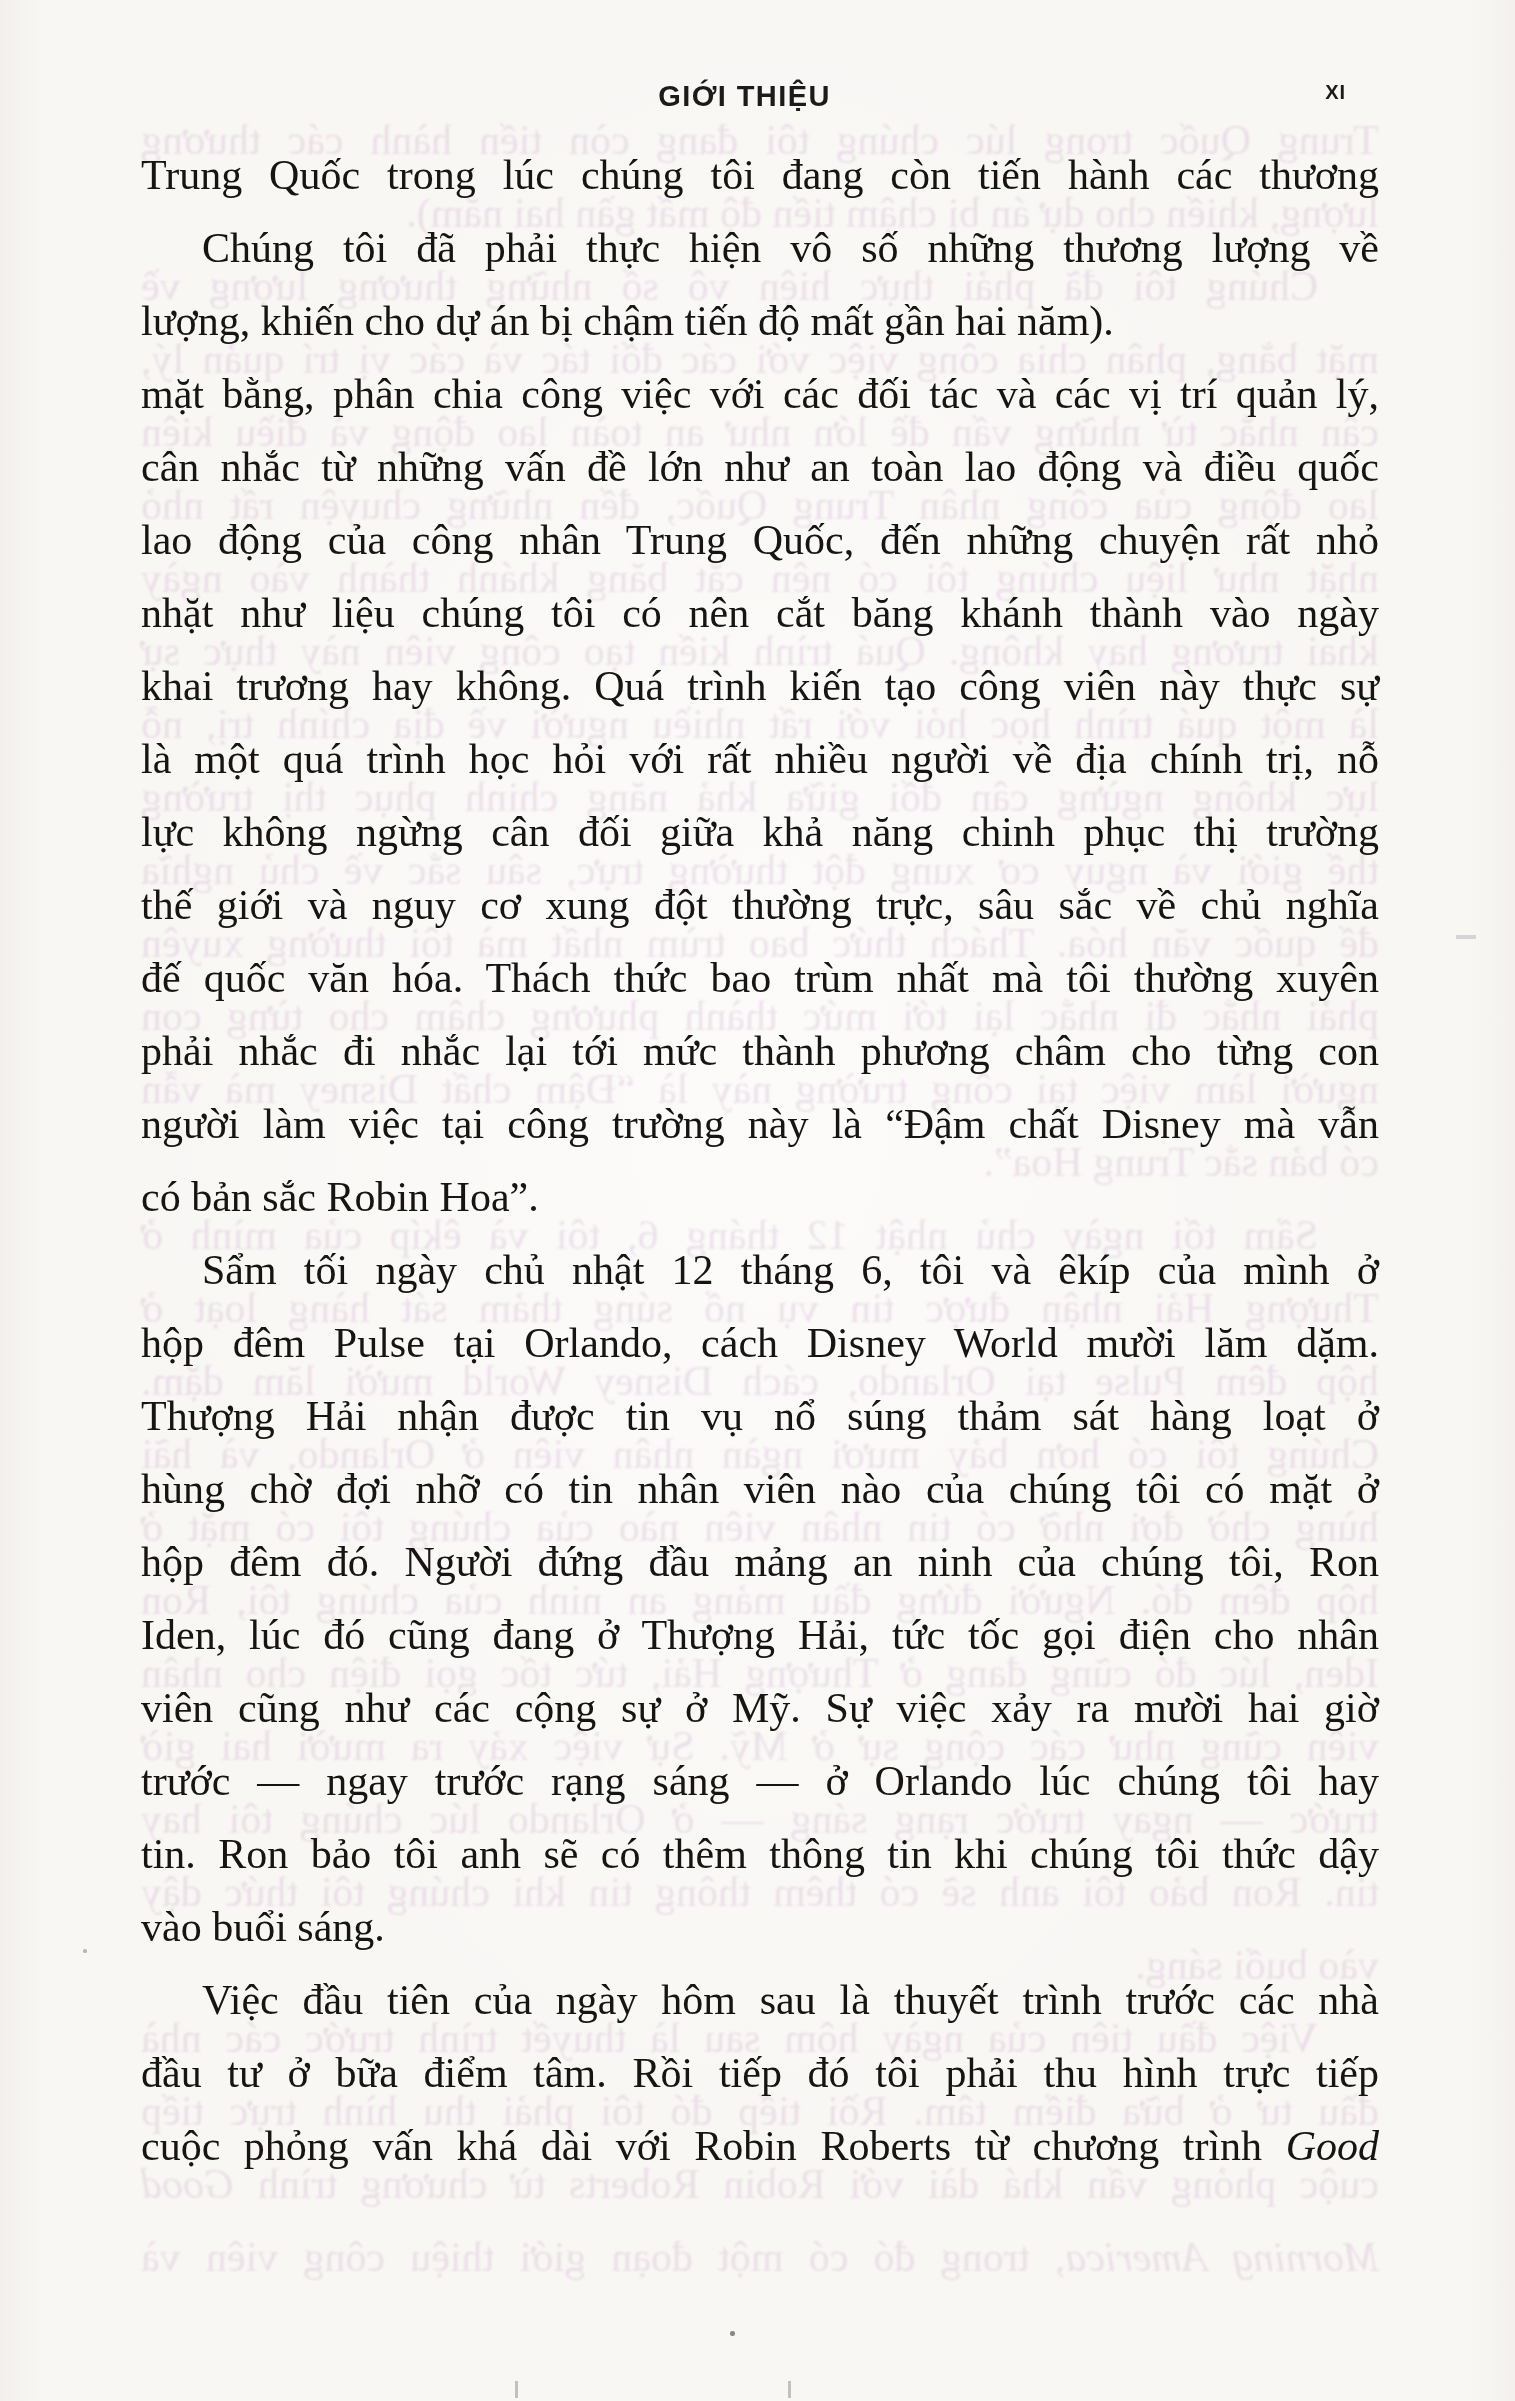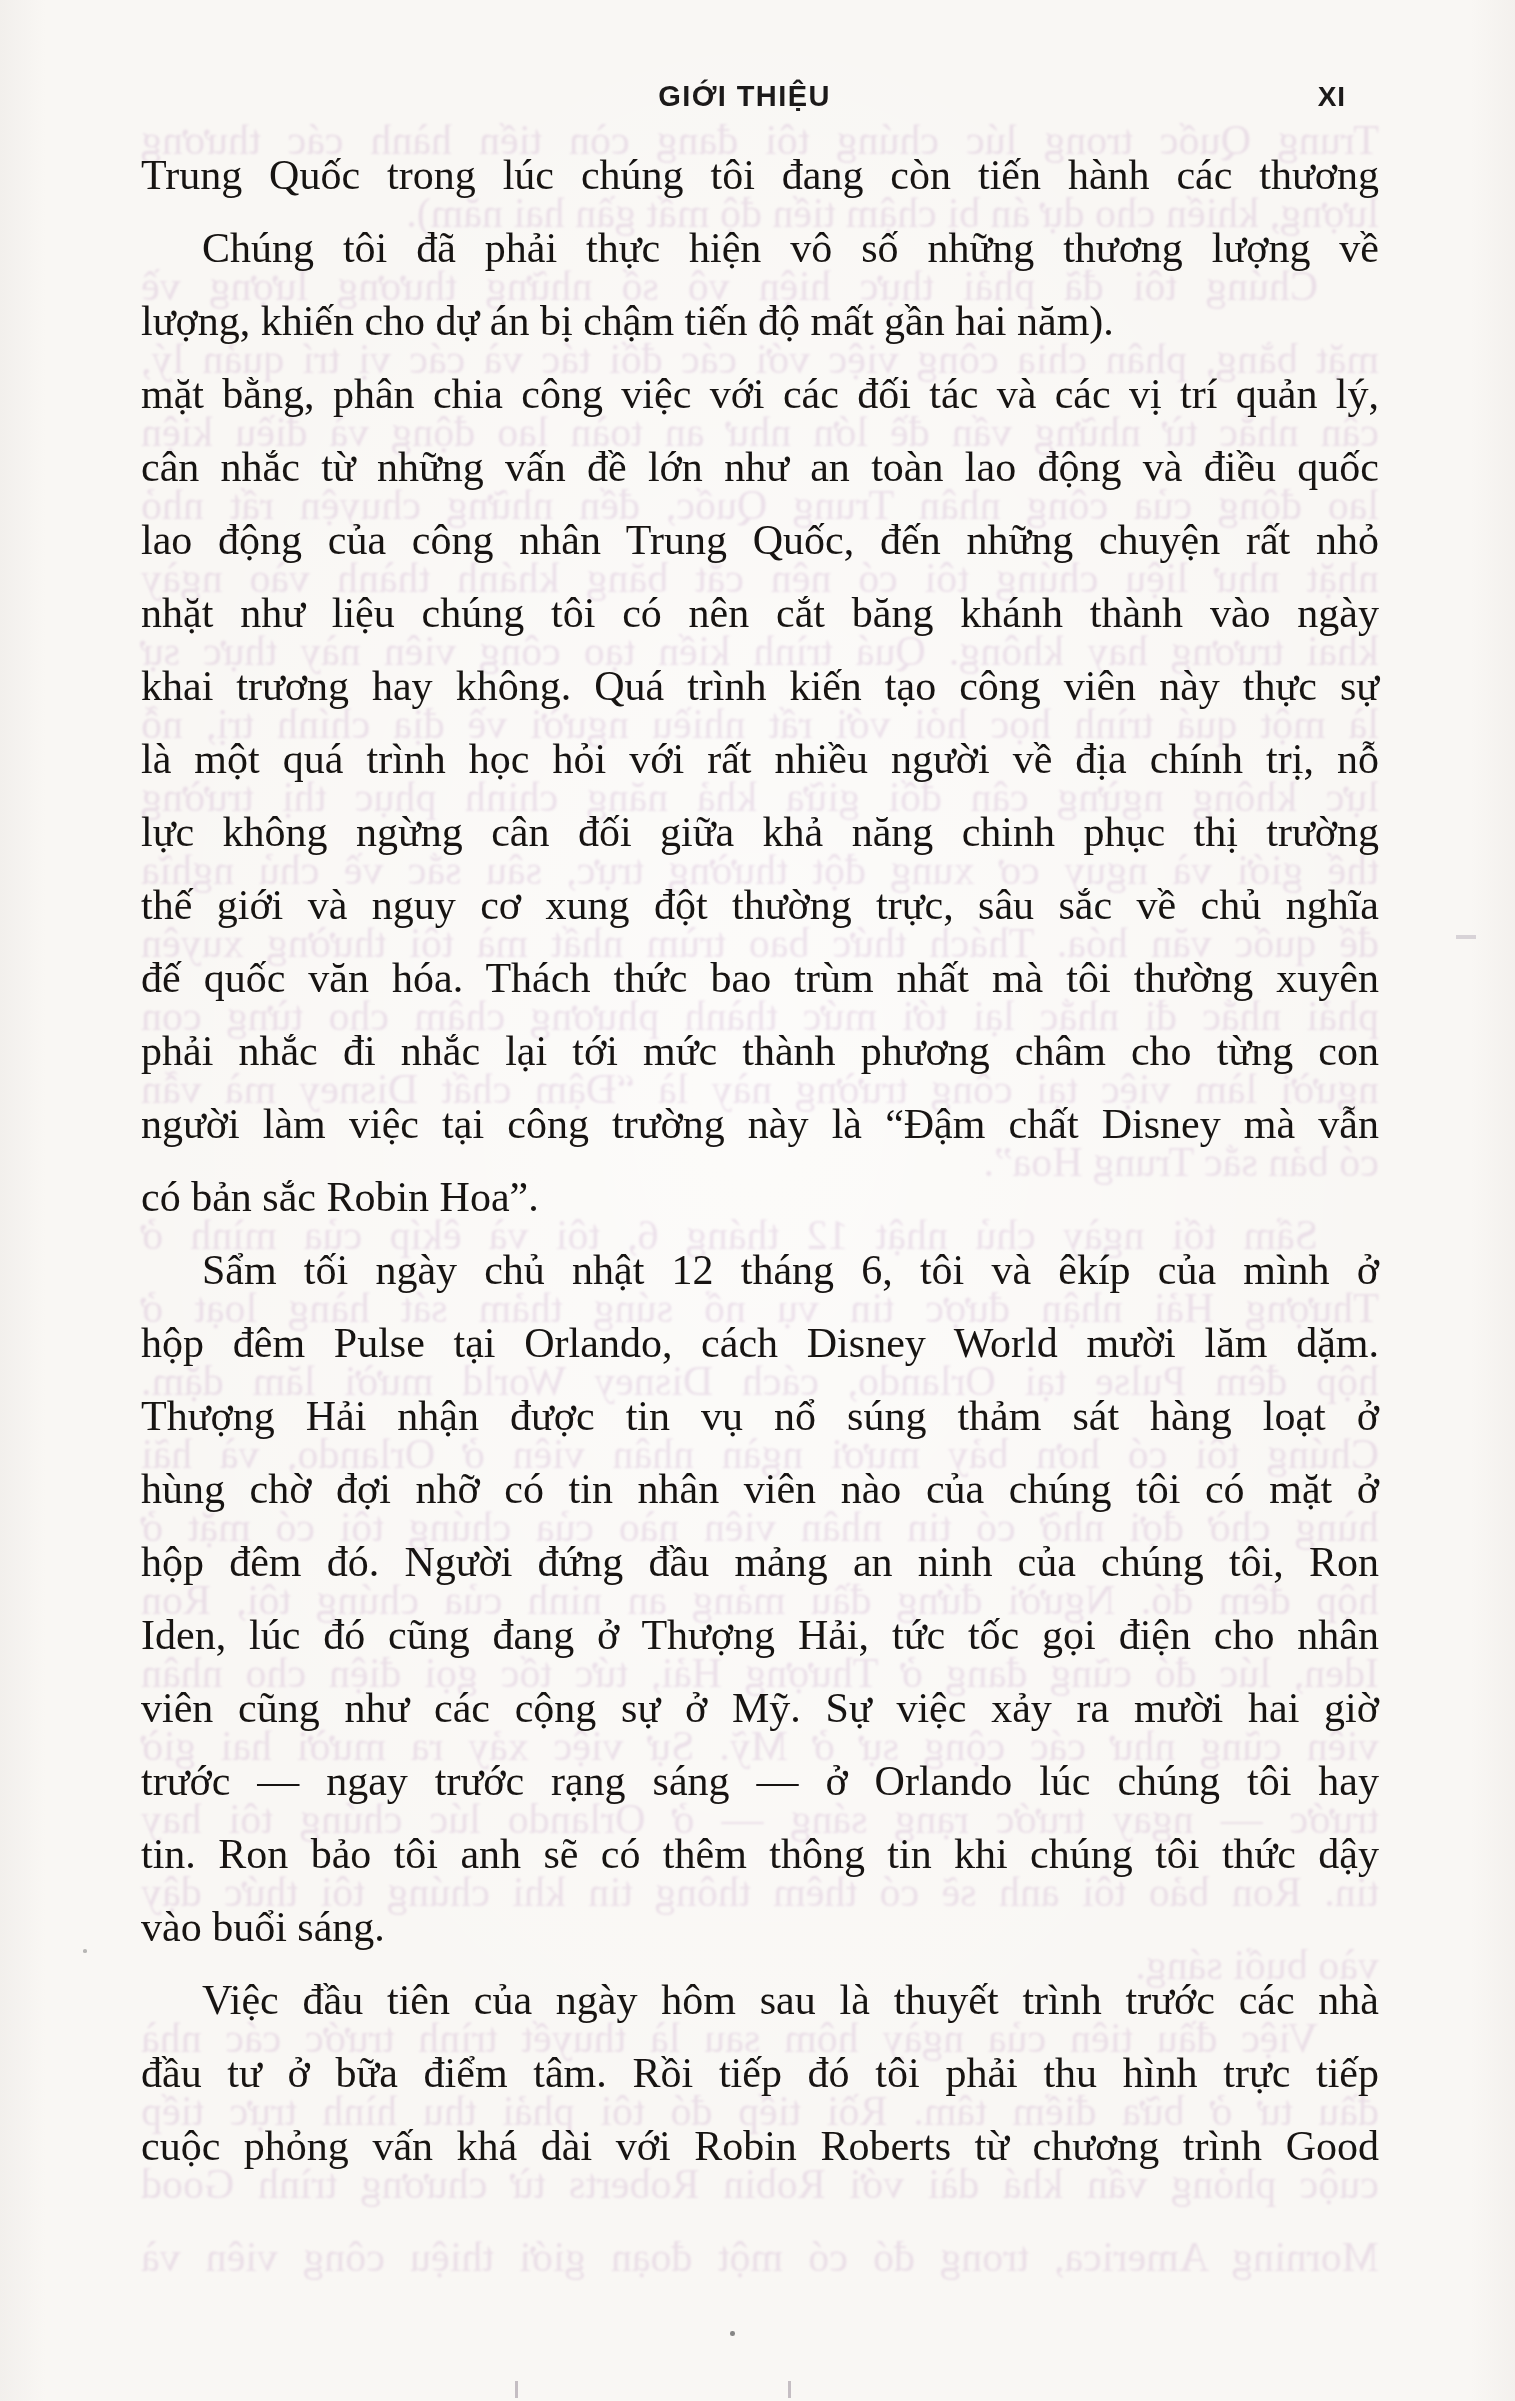--- a/index.html
+++ b/index.html
@@ -22,21 +22,21 @@
   .page-header{
     position:absolute;left:6px;right:0;top:80px;height:46px;
     font-family:"Liberation Sans","DejaVu Sans",sans-serif;
     font-weight:bold;color:#1c1a1a;
   }
   .header-title{
     position:absolute;left:0;right:33px;text-align:center;
     font-size:29px;letter-spacing:1.4px;
   }
   .page-number{
-    position:absolute;right:170px;top:0.9px;font-size:28px;letter-spacing:0.9px;
+    position:absolute;right:170px;top:0.9px;font-size:20px;letter-spacing:0.9px;
   }
   
   .bleed-layer{
     position:absolute;left:141px;top:104px;width:1238px;
     transform:scaleX(-1);
     color:var(--bleed);
     opacity:.20;
     filter:blur(1.1px);
   }
   .body-text{
@@ -44,21 +44,21 @@
     color:var(--ink);
   }
   .text-line{
     height:73px;line-height:73px;font-size:42px;
     text-align:justify;text-align-last:justify;
     white-space:nowrap;
   }
   .bleed-layer .text-line{white-space:nowrap;}
   .text-line.indented{padding-left:61px;}
   .text-line.para-end{text-align-last:left;}
-  .it{margin-top:36px;}
+  .it{font-style:italic;margin-top:36px;}
   .artifact{position:absolute;background:#9a8f9a;opacity:.55;}
   .artifact.dot{border-radius:50%;background:#555;opacity:.7;}
   .artifact.dash{background:#cfc9cf;opacity:.8;}
 </style>
 </head>
 <body>
 
 <div class="page">
 
   <div class="page-header">

